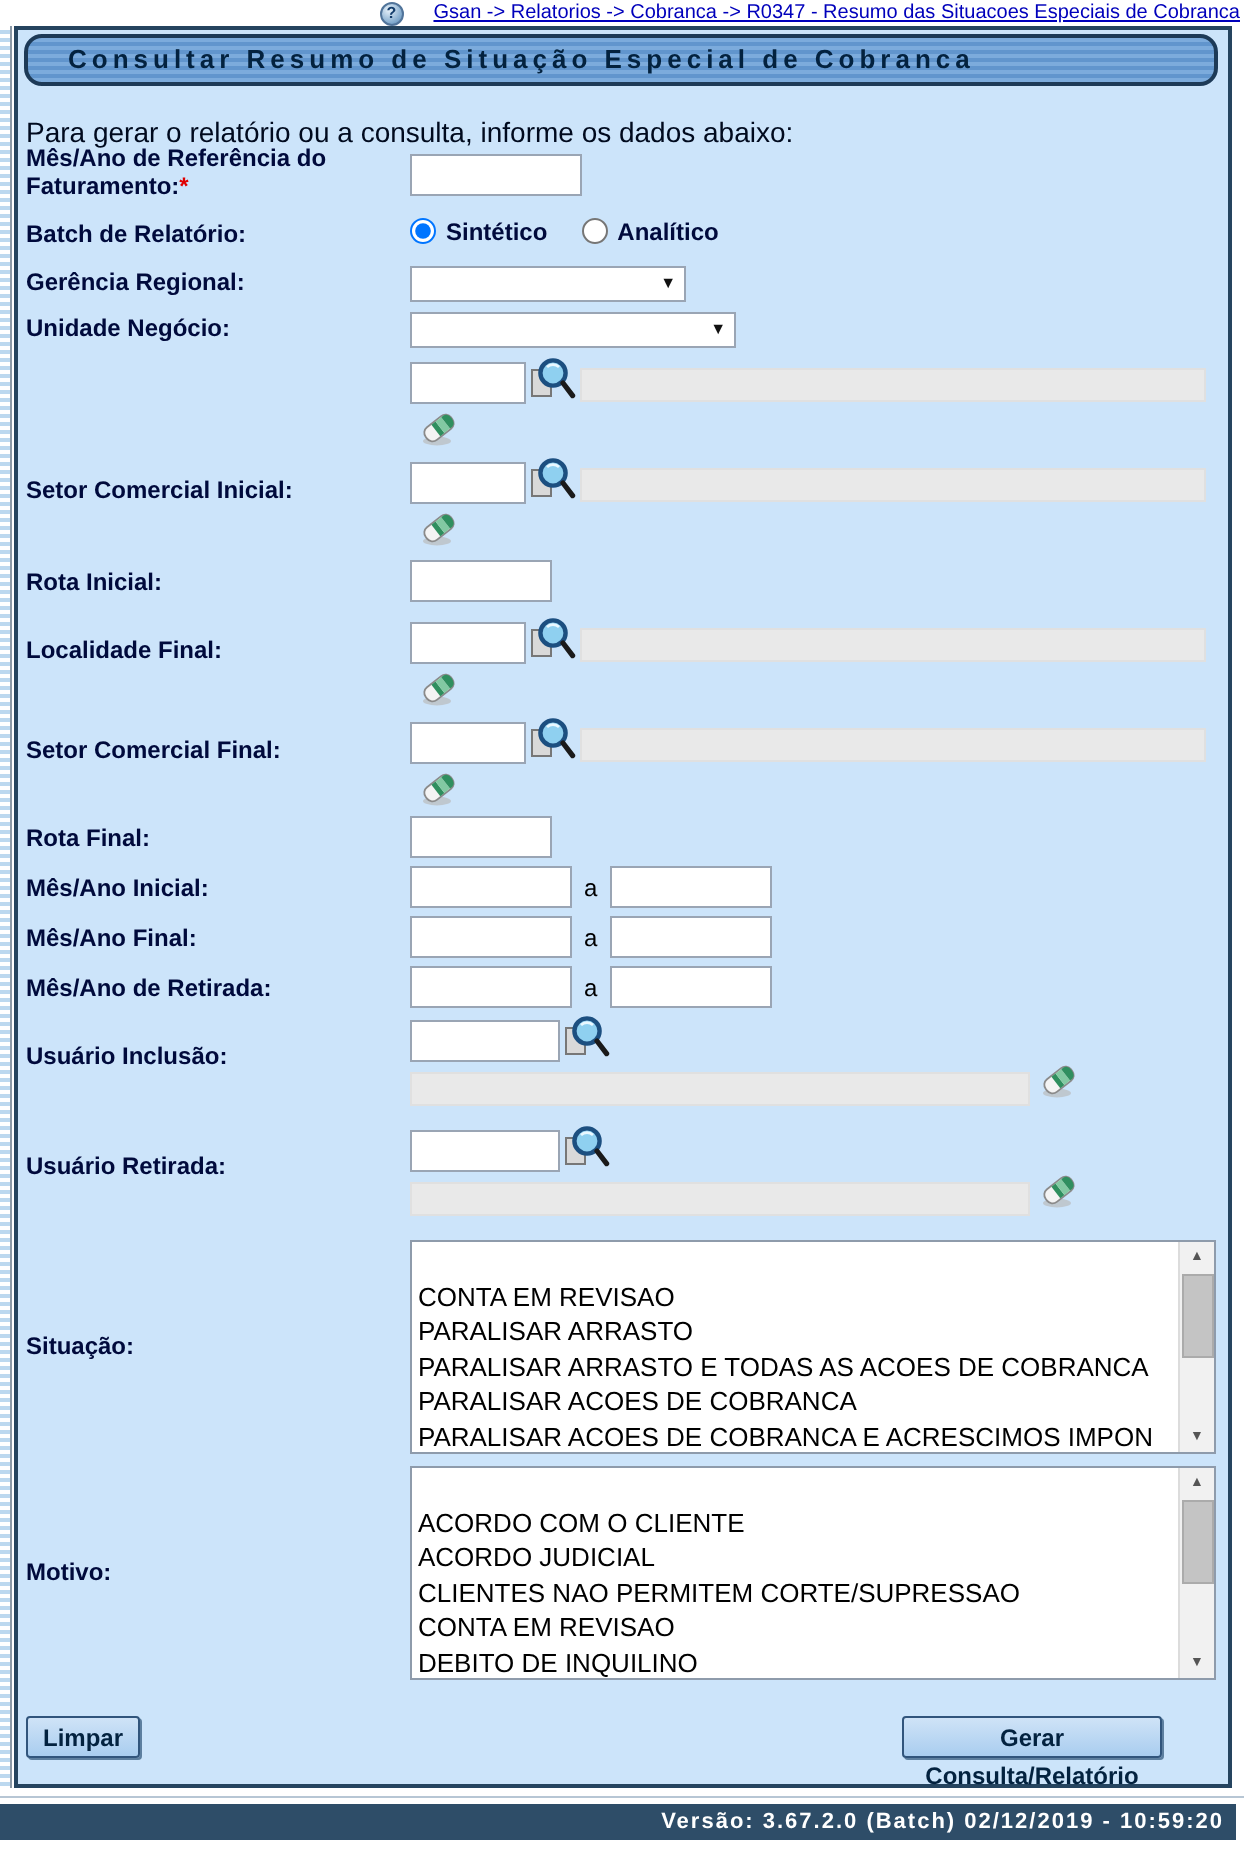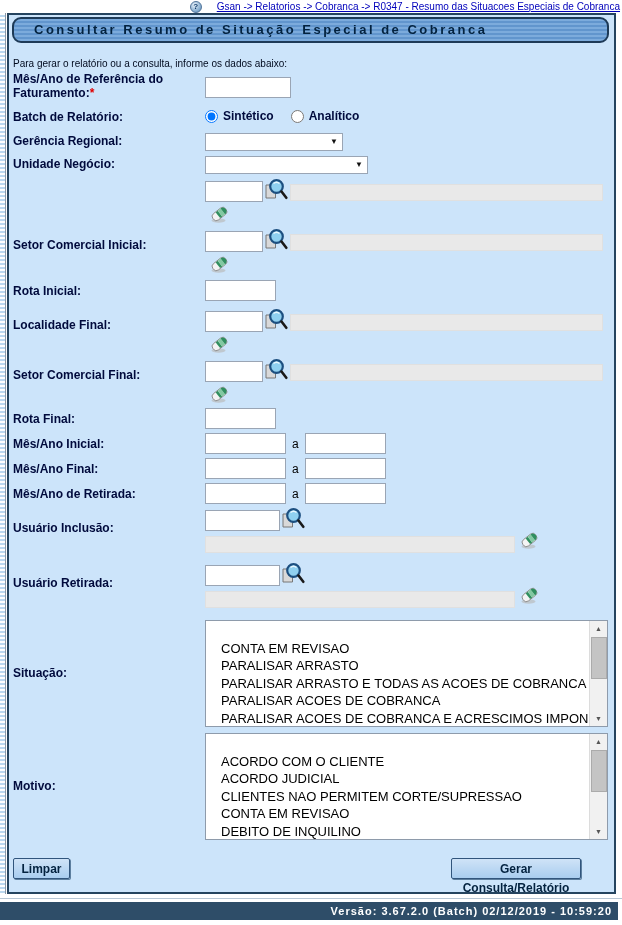--- a/index.html
+++ b/index.html
@@ -25,48 +25,48 @@
   
   .content{position:absolute;left:7px;top:13px;width:609px;height:881px;
       box-sizing:border-box;background:#cce4fa;border:2px solid #25445f;}
 
   .titlebar{position:absolute;left:12px;top:17px;width:597px;height:26px;
       box-sizing:border-box;border:2px solid #1d3a57;border-radius:9px;
       background:repeating-linear-gradient(180deg,#7cabdc 0 2px,#6195cd 2px 4px);
       color:#03223f;font-size:13px;font-weight:bold;letter-spacing:2.5px;
       line-height:22px;padding-left:20px;overflow:hidden;}
 
-  .intro{position:absolute;left:13px;top:58px;font-size:10px;color:#000a1e;}
+  .intro{position:absolute;left:13px;top:58px;font-size:14px;color:#000a1e;}
 
   .lbl{position:absolute;left:13px;width:190px;font-size:12px;font-weight:bold;
        color:#000a3c;line-height:14px;}
   .req{color:#e00000;}
 
   .inp{position:absolute;box-sizing:border-box;height:21px;background:#fff;
        border:1px solid #9aa5b4;font-size:12px;padding:0 3px;
        font-family:"Liberation Sans",sans-serif;}
   .grey{position:absolute;box-sizing:border-box;height:17px;background:#e9e9e9;
        border:1px solid #e0e0e0;}
   .sel{position:absolute;box-sizing:border-box;height:18px;background:#fff;
        border:1px solid #9aa5b4;font-size:12px;cursor:pointer;}
   .sel .arrow{position:absolute;right:4px;top:3px;font-size:8px;color:#111;}
 
   .icon-btn{position:absolute;cursor:pointer;line-height:0;}
 
-  .radio-row{position:absolute;left:205px;top:109px;display:flex;align-items:center;
+  .radio-row{position:absolute;left:205px;top:109px;display:flex;
       gap:5px;font-size:12px;font-weight:bold;color:#000a3c;}
   .radio-row .gap{width:7px;}
   .radio-row input{margin:0;width:13px;height:13px;}
 
   .sep-a{position:absolute;font-size:12px;color:#000;}
 
   .listbox{position:absolute;left:205px;width:403px;height:107px;box-sizing:border-box;
       background:#fff;border:1px solid #8e9bab;overflow:hidden;}
   .listbox .opts{position:absolute;left:0;top:0;right:17px;bottom:0;
-      font-size:13px;line-height:17.5px;color:#000;padding:1px 0 0 15px;
+      font-size:13px;line-height:17.5px;color:#000;padding:1px 0 0 3px;
       white-space:nowrap;overflow:hidden;}
   .listbox .opt{height:17.5px;cursor:default;}
   .sbar{position:absolute;top:0;right:0;width:17px;bottom:0;background:#f1f1f1;
       border-left:1px solid #dcdcdc;}
   .sbar .btn{position:absolute;left:0;width:17px;height:15px;background:#f1f1f1;
       color:#555;font-size:7px;text-align:center;line-height:15px;cursor:pointer;}
   .sbar .btn.up{top:0;}
   .sbar .btn.dn{bottom:0;}
   .sbar .thumb{position:absolute;left:1px;width:14px;background:#c4c4c4;
       border:1px solid #ababab;cursor:pointer;}

